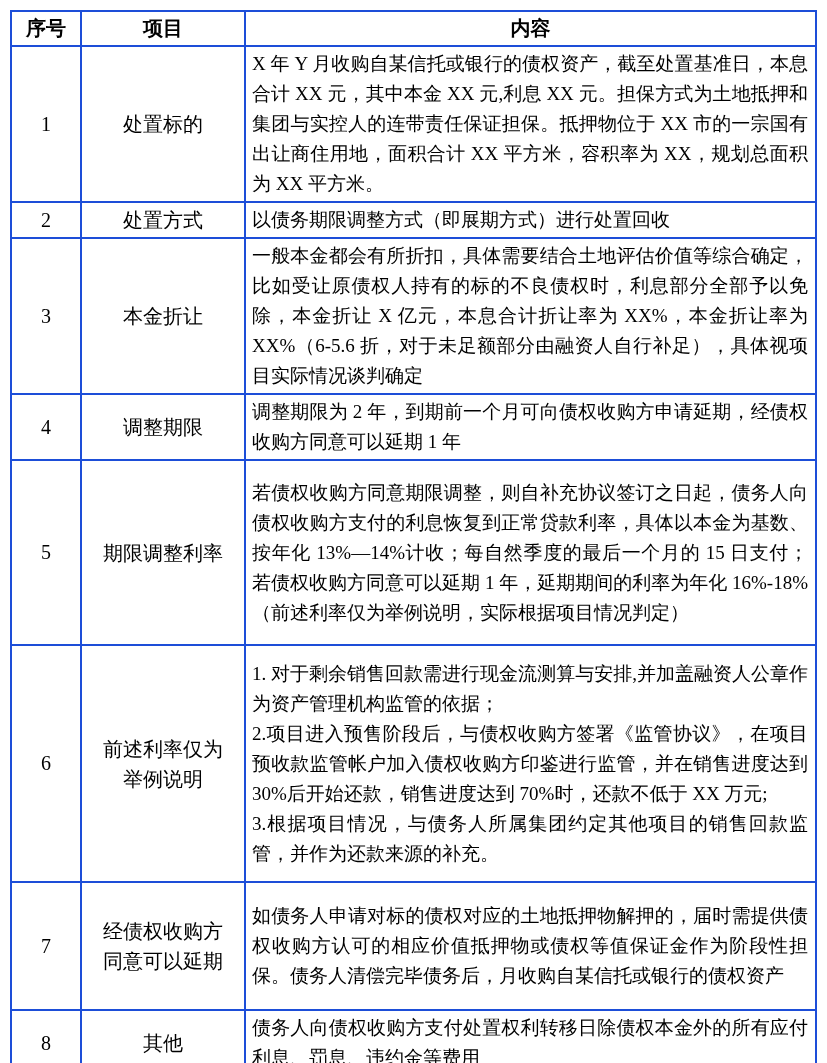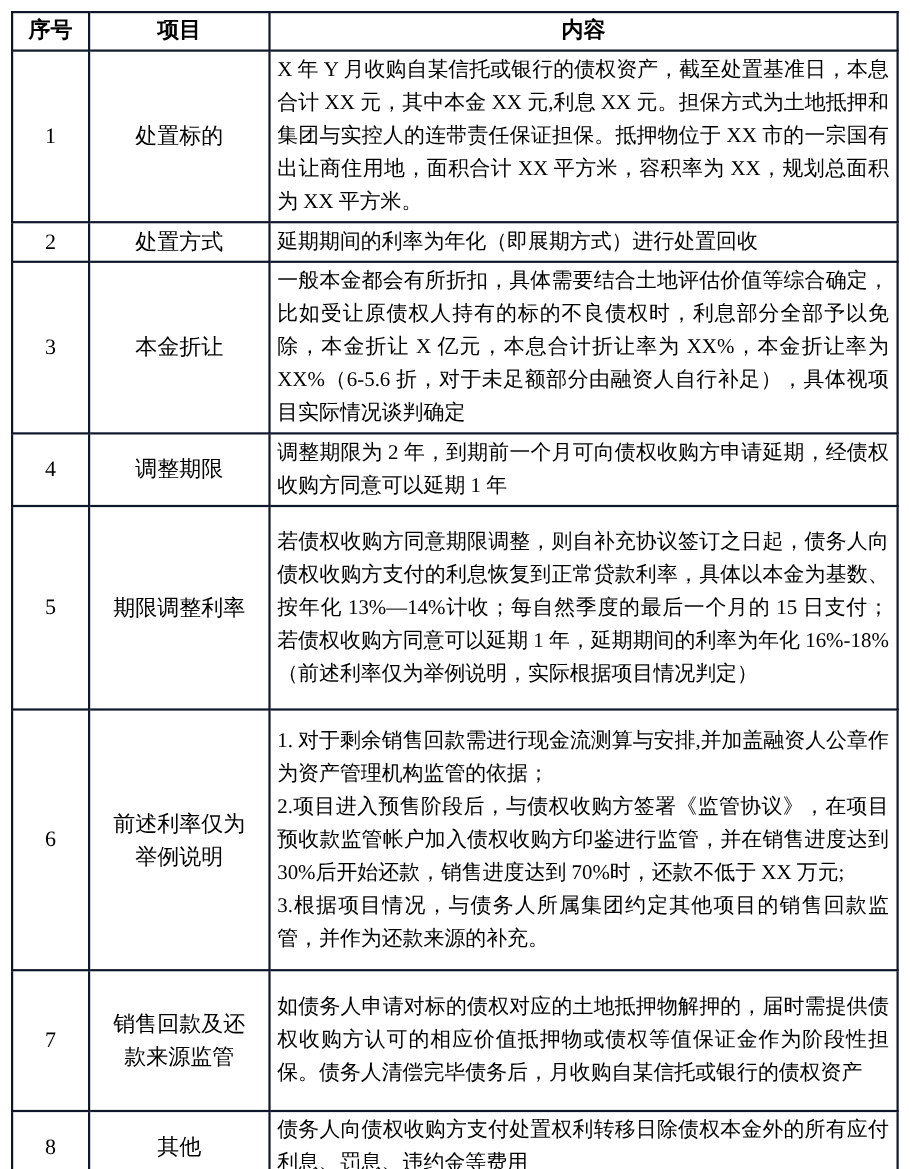--- a/index.html
+++ b/index.html
@@ -17,21 +17,21 @@
   }
   table.doc-table {
     position: absolute;
     left: 10px;
     top: 10px;
     width: 805px;
     border-collapse: collapse;
     table-layout: fixed;
   }
   .doc-table th, .doc-table td {
-    border: 2px solid #0f172a;
+    border: 2px solid #1d4ed8;
     vertical-align: middle;
   }
   .doc-table th {
     font-size: 20px;
     font-weight: bold;
     text-align: center;
     height: 35px;
     line-height: 31px;
   }
   td.num-cell {
@@ -87,21 +87,21 @@
     </thead>
     <tbody>
       <tr style="height:150px">
         <td class="num-cell">1</td>
         <td class="item-cell">处置标的</td>
         <td class="content-cell">X 年 Y 月收购自某信托或银行的债权资产，截至处置基准日，本息合计 XX 元，其中本金 XX 元,利息 XX 元。担保方式为土地抵押和集团与实控人的连带责任保证担保。抵押物位于 XX 市的一宗国有出让商住用地，面积合计 XX 平方米，容积率为 XX，规划总面积为 XX 平方米。</td>
       </tr>
       <tr style="height:35px">
         <td class="num-cell">2</td>
         <td class="item-cell">处置方式</td>
-        <td class="content-cell">延期期间的利率为年化（即展期方式）进行处置回收</td>
+        <td class="content-cell">以债务期限调整方式（即展期方式）进行处置回收</td>
       </tr>
       <tr style="height:150px">
         <td class="num-cell">3</td>
         <td class="item-cell">本金折让</td>
         <td class="content-cell">一般本金都会有所折扣，具体需要结合土地评估价值等综合确定，比如受让原债权人持有的标的不良债权时，利息部分全部予以免除，本金折让 X 亿元，本息合计折让率为 XX%，本金折让率为 XX%（6-5.6 折，对于未足额部分由融资人自行补足），具体视项目实际情况谈判确定</td>
       </tr>
       <tr style="height:62px">
         <td class="num-cell">4</td>
         <td class="item-cell">调整期限</td>
         <td class="content-cell">调整期限为 2 年，到期前一个月可向债权收购方申请延期，经债权收购方同意可以延期 1 年</td>
@@ -113,21 +113,21 @@
       </tr>
       <tr style="height:237px">
         <td class="num-cell">6</td>
         <td class="item-cell">前述利率仅为举例说明</td>
         <td class="content-cell">1.  对于剩余销售回款需进行现金流测算与安排,并加盖融资人公章作为资产管理机构监管的依据；
 2.项目进入预售阶段后，与债权收购方签署《监管协议》，在项目预收款监管帐户加入债权收购方印鉴进行监管，并在销售进度达到 30%后开始还款，销售进度达到 70%时，还款不低于 XX 万元;
 3.根据项目情况，与债务人所属集团约定其他项目的销售回款监管，并作为还款来源的补充。</td>
       </tr>
       <tr style="height:128px">
         <td class="num-cell">7</td>
-        <td class="item-cell">销售回款及还款来源监管</td>
+        <td class="item-cell">经债权收购方同意可以延期</td>
         <td class="content-cell">如债务人申请对标的债权对应的土地抵押物解押的，届时需提供债权收购方认可的相应价值抵押物或债权等值保证金作为阶段性担保。债务人清偿完毕债务后，月收购自某信托或银行的债权资产</td>
       </tr>
       <tr style="height:56px">
         <td class="num-cell">8</td>
         <td class="item-cell">其他</td>
         <td class="content-cell">债务人向债权收购方支付处置权利转移日除债权本金外的所有应付利息、罚息、违约金等费用</td>
       </tr>
     </tbody>
   </table>
 

